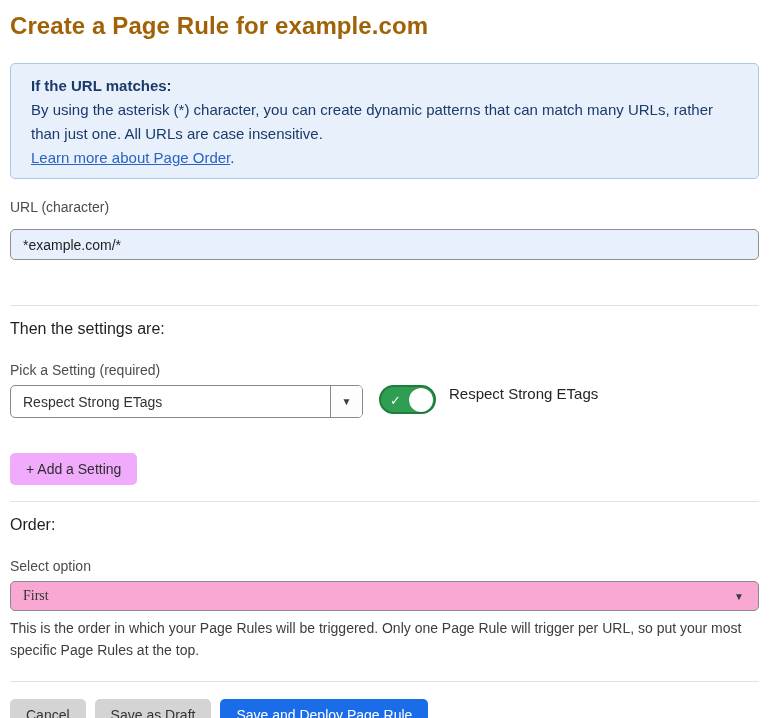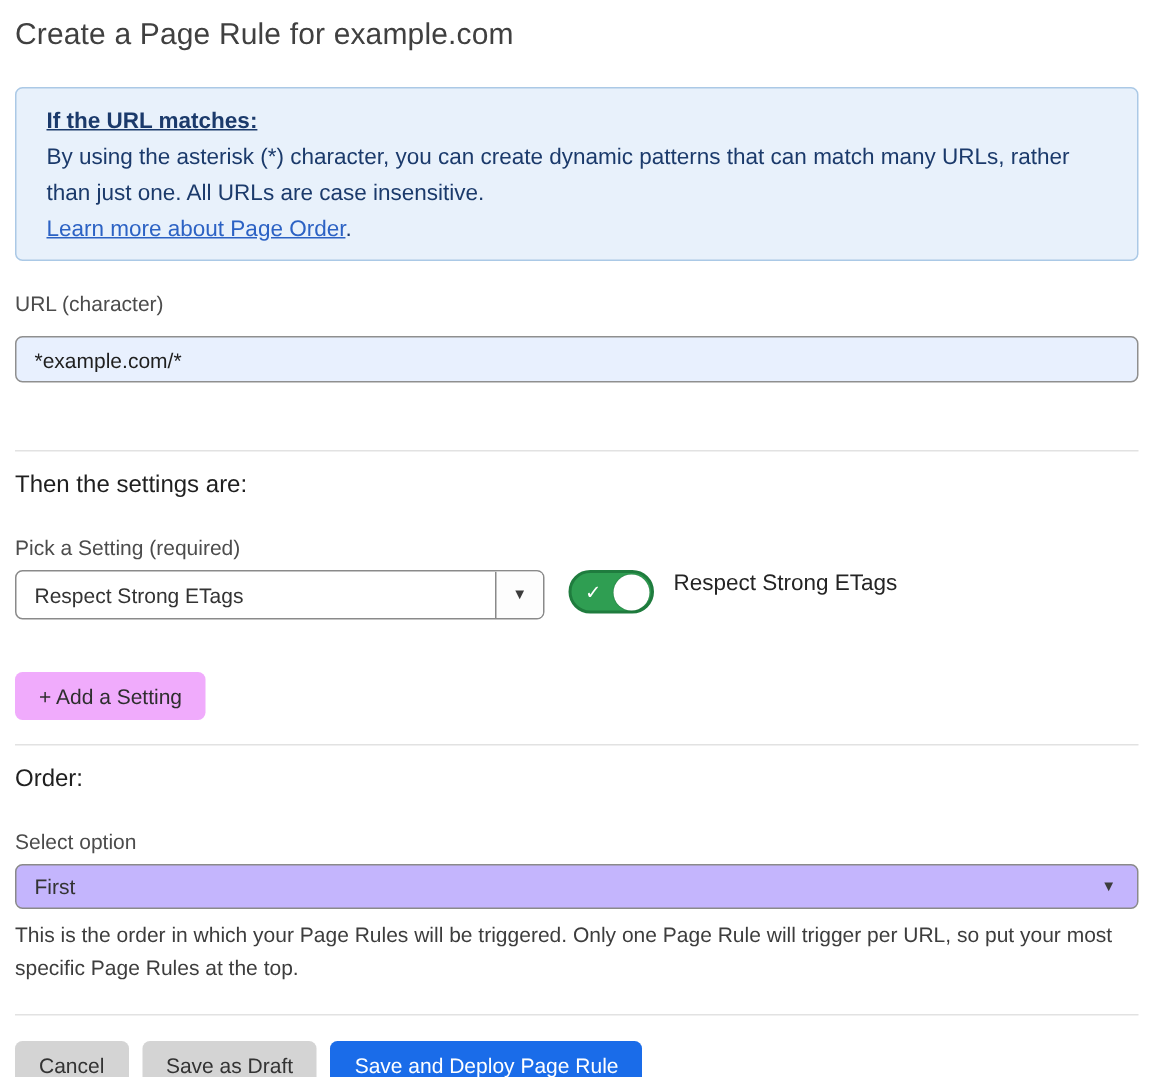--- a/index.html
+++ b/index.html
@@ -9,38 +9,38 @@
     width: 769px;
     height: 718px;
     background: #ffffff;
     font-family: "Liberation Sans", "DejaVu Sans", sans-serif;
     color: #2a2a2a;
     overflow: hidden;
   }
   .container { padding: 12px 10px 0 10px; }
 
   .page-title {
-    font-size: 20px;
-    font-weight: normal;
-    color: #404040;
+    font-size: 24px;
+    font-weight: bold;
+    color: #a16207;
     margin: 0 0 23px 0;
     letter-spacing: 0.1px;
   }
 
   .info-box {
     background: #e8f1fb;
     border: 1px solid #abc9e6;
     border-radius: 5px;
     padding: 10px 20px 8px 20px;
     font-size: 15px;
     line-height: 24px;
     color: #1b3a6b;
     margin-bottom: 20px;
   }
-  .info-box .info-heading { font-weight: bold; text-decoration: underline; }
+  .info-box .info-heading { font-weight: bold; }
   .info-box a.info-link {
     color: #2c62c4;
     text-decoration: underline;
     cursor: pointer;
   }
   .info-box .info-link-suffix { color: #1b3a6b; }
 
   .field-label {
     font-size: 14px;
     color: #4c4c4c;
@@ -164,25 +164,26 @@
     cursor: pointer;
   }
 
   .order-select {
     display: flex;
     align-items: center;
     width: 749px;
     height: 30px;
     border: 1px solid #8a8a8a;
     border-radius: 5px;
-    background: #c4b5fd;
+    background: #f9a8d4;
     font-size: 14px;
     color: #333333;
     cursor: pointer;
     margin-bottom: 6px;
+    font-family: Liberation Serif, serif;
   }
   .order-select .select-value { flex: 1; padding-left: 12px; }
   .order-select .select-caret { padding-right: 14px; font-size: 10px; color: #3c3c3c; }
 
   .help-text {
     font-size: 14px;
     line-height: 22px;
     color: #3d3d3d;
     margin: 0;
     max-width: 745px;

